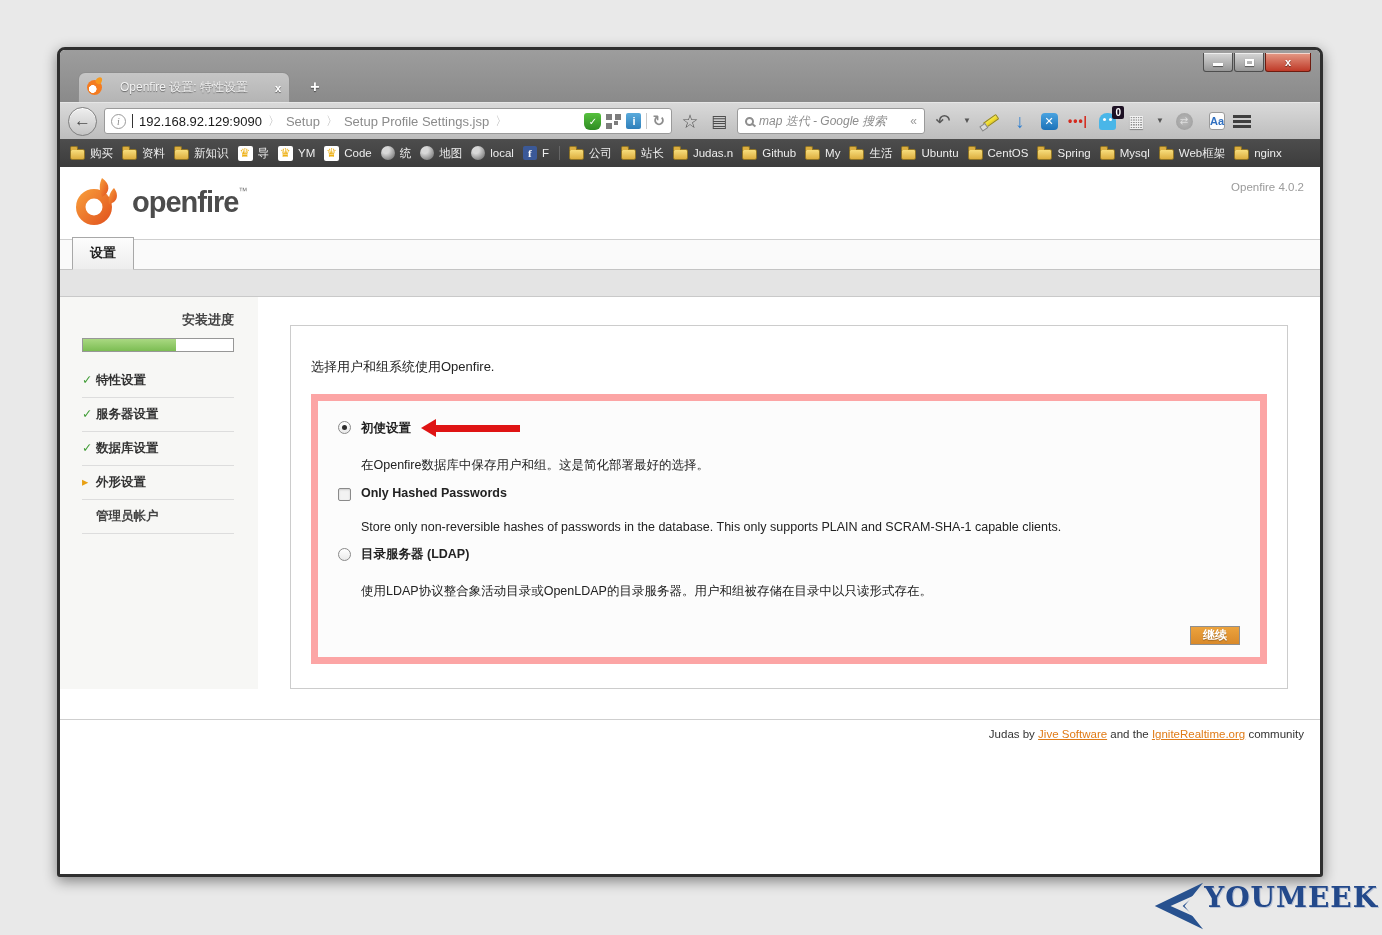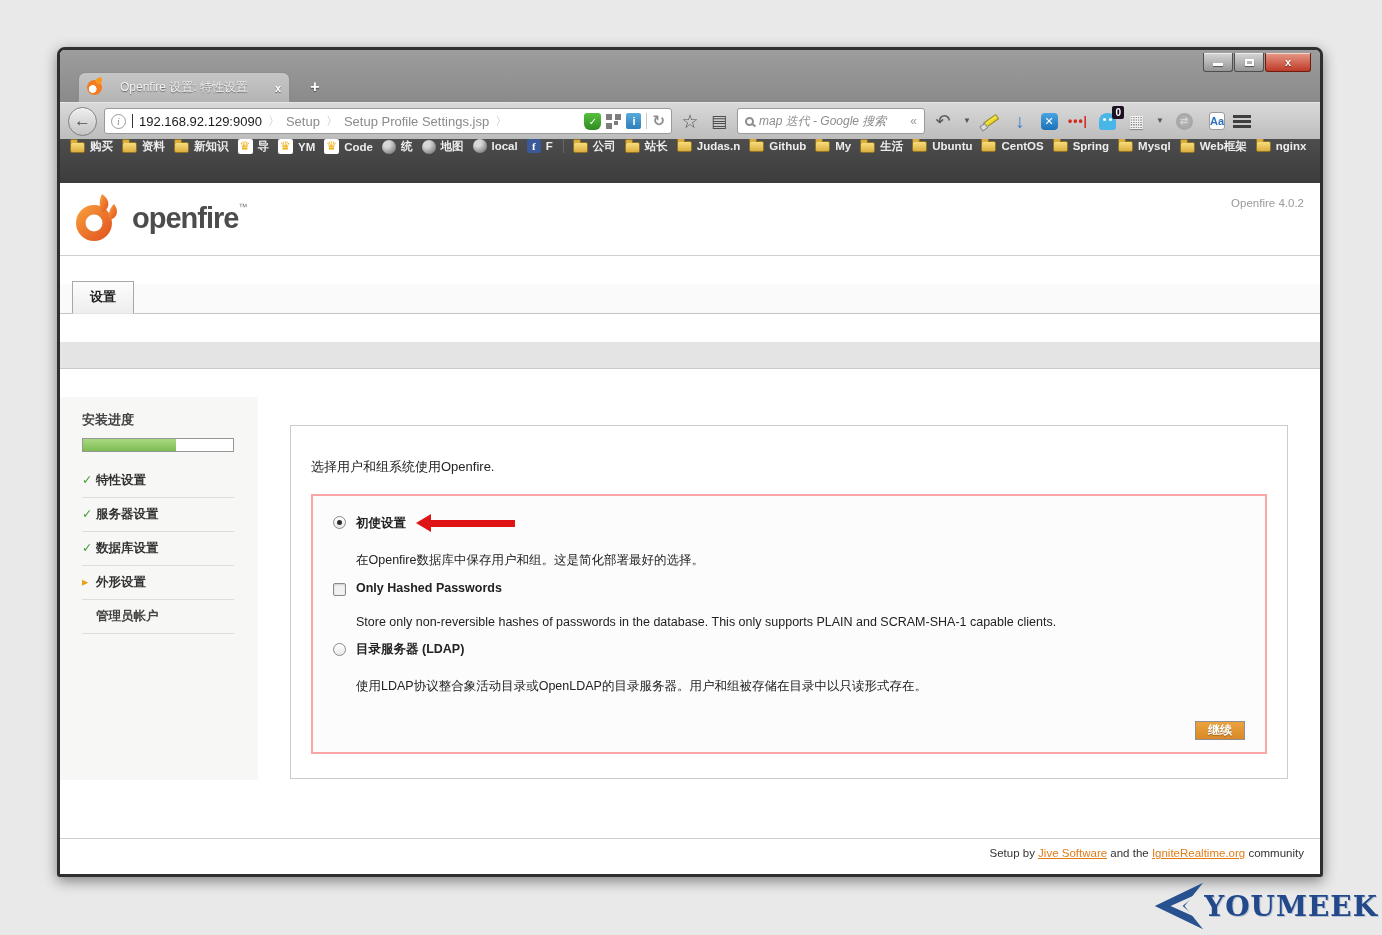--- a/index.html
+++ b/index.html
@@ -99,69 +99,69 @@
   .badge { position:absolute; top:-4px; right:-6px; background:#1d1023; color:#fff; font-size:10px;
     font-weight:bold; padding:0 3px; border-radius:2px; line-height:13px; }
   .tiles { font-size:17px; color:#f2f2f2; text-shadow:0 1px 1px rgba(0,0,0,.35); }
   .dis-circle { width:17px; height:17px; border-radius:50%; background:radial-gradient(#b5b5b5,#8b8b8b);
     opacity:.75; color:#e5e5e5; font-size:10px; display:flex; align-items:center; justify-content:center; }
   .reader-aa { width:20px; height:18px; background:#fdfdfd; border:1px solid #9a9a9a; border-radius:3px;
     color:#2f6fc0; font-size:11px; font-weight:bold; display:flex; align-items:center; justify-content:center;margin-left:8px; }
   .hamburger { width:18px; height:13px; border-top:3px solid #3f3f3f; border-bottom:3px solid #3f3f3f; position:relative; }
   .hamburger::before { content:""; position:absolute; left:0; top:2px; width:100%; height:3px; background:#3f3f3f; }
   
-  .bookbar { height:44px; flex:0 0 auto; display:flex; align-items:flex-start; gap:9px; padding:0 10px;
-    background:linear-gradient(#4d4d4d,#3c3c3c); overflow:hidden; white-space:nowrap;font-weight:bold; }
+  .bookbar { height:28px; flex:0 0 auto; display:flex; align-items:center; gap:9px; padding:0 10px;
+    background:linear-gradient(#4d4d4d,#3c3c3c); overflow:hidden; white-space:nowrap; }
   .bm { display:inline-flex; align-items:center; gap:5px; color:#ededed; font-size:11.5px; flex:0 0 auto; cursor:default; }
   .bm.sep-true { border-right:1px solid #666; padding-right:10px; }
   .bm-ic { flex:0 0 auto; position:relative; }
   .bm-folder .bm-ic { width:15px; height:11px; background:linear-gradient(#f7dd7c,#dcae3f);
     border:1px solid #8f7426; border-radius:2px; margin-top:2px; }
   .bm-folder .bm-ic::before { content:""; position:absolute; top:-4px; left:-1px; width:6px; height:3px;
     background:#dcae3f; border:1px solid #8f7426; border-bottom:none; border-radius:2px 2px 0 0; }
   .bm-crown .bm-ic { width:15px; height:15px; background:#fff; border-radius:2px; color:#eeb013;
     font-size:12px; line-height:15px; text-align:center; }
   .bm-crown .bm-ic::before { content:"♛"; }
   .bm-globe .bm-ic { width:14px; height:14px; border-radius:50%;
     background:radial-gradient(circle at 35% 30%, #d8d8d8 0 25%, #8e8e8e 70%, #6f6f6f 100%); }
   .bm-facebook .bm-ic { width:14px; height:14px; background:#3b5998; border-radius:2px; color:#fff;
     font-weight:bold; font-size:11px; line-height:14px; text-align:center; font-family:"Liberation Serif",serif; }
   .bm-facebook .bm-ic::before { content:"f"; }
   
-  .page { flex:1; background:#fff; display:flex; flex-direction:column; position:relative; overflow:hidden;gap:28px; }
+  .page { flex:1; background:#fff; display:flex; flex-direction:column; position:relative; overflow:hidden; }
   .of-header { height:73px; flex:0 0 auto; position:relative; border-bottom:1px solid #cfcfcf; }
   .of-logo { position:absolute; left:12px; top:9px; display:flex; align-items:center; gap:10px; }
   .of-word { font-size:29px; font-weight:bold; color:#4c4c4c; letter-spacing:-1px; }
   .of-tm { font-size:9px; color:#777; vertical-align:top; }
   .of-version { position:absolute; right:16px; top:14px; font-size:11.5px; color:#9a9a9a; }
   .of-tabrow { height:30px; flex:0 0 auto; border-bottom:1px solid #c4c4c4; position:relative; background:#fafafa; }
   .of-tab { position:absolute; left:12px; bottom:-1px; padding:6px 17px 7px;
     border:1px solid #a8a8a8; border-bottom:1px solid #e4e4e4; background:linear-gradient(#fdfdfd,#ededed);
     font-size:13px; font-weight:bold; color:#222; cursor:default; }
   .of-graybar { height:27px; flex:0 0 auto; background:#e4e4e4; border-bottom:1px solid #c9c9c9; }
   .of-body { flex:0 0 auto; display:flex; min-height:383px; }
   
   .side { width:198px; flex:0 0 auto; background:#f7f7f5; padding:14px 24px 20px 22px; }
-  .side-title { font-size:13px; font-weight:bold; color:#444; padding-bottom:7px; }
+  .side-title { font-size:13px; font-weight:bold; color:#444; padding-bottom:7px;text-align:right; }
   .pbar { height:14px; border:1px solid #979797; background:#fff; margin:2px 0 12px; }
   .pbar-fill { height:100%; background:linear-gradient(#a9d881,#7cbd53); }
   .side-list { list-style:none; }
   .side-item { font-size:12.5px; font-weight:bold; color:#333; padding:8px 0 8px 14px;
     border-bottom:1px solid #ddd; position:relative; }
   .side-item::before { position:absolute; left:0; top:8px; }
   .st-done { color:#333; }
   .st-done::before { content:"✓"; color:#3f9c35; font-weight:bold; }
   .st-current::before { content:"▸"; color:#e8a013; }
   .st-pending { color:#444; font-weight:bold; }
   
   .main { flex:1; padding:28px 32px 0 32px; }
   .panel { border:1px solid #cccccc; background:#fff; padding:32px 20px 24px 20px; min-height:322px; }
   .panel h1 { font-size:17px; font-weight:bold; color:#222; margin-bottom:18px; }
   .panel .subtitle { font-size:13px; color:#222; margin-bottom:18px; }
-  .optbox { border:2px solid #fca5a5; background:#fcfcfc; padding:18px 20px 12px 20px; }
+  .optbox { border:7px solid #fca5a5; background:#fcfcfc; padding:18px 20px 12px 20px; }
   .opt { display:flex; gap:10px; margin-bottom:12px; }
   .ctrl { width:13px; height:13px; flex:0 0 auto; margin-top:2px; border:1px solid #8a8a8a;
     background:linear-gradient(#fff,#e9e9e9); position:relative; cursor:default; }
   .type-radio .ctrl { border-radius:50%; }
   .type-checkbox .ctrl { border-radius:2px; background:#f2f2f2; box-shadow:inset 0 1px 2px rgba(0,0,0,.15); }
   .chk-true.type-radio .ctrl::after { content:""; position:absolute; left:3px; top:3px; width:5px; height:5px;
     border-radius:50%; background:#2c2c2c; }
   .opt-label { font-size:12.5px; font-weight:bold; color:#222; display:flex; align-items:center; }
   .opt-desc { font-size:12.5px; color:#222; margin-top:20px; }
   .red-arrow { display:none; align-items:center; margin-left:10px; }
@@ -172,21 +172,21 @@
   .btn-row { display:flex; justify-content:flex-end; margin-top:26px; }
   .btn-continue { background:linear-gradient(#eca33d,#d9892a); border:1px solid #8f8f8f;
     color:#fff; font-weight:bold; font-size:12px; padding:0 12px; cursor:default;
     text-shadow:0 1px 1px rgba(0,0,0,.3); }
   
   .of-footer { flex:0 0 auto; border-top:1px solid #cfcfcf; margin-top:30px; padding:8px 16px 10px;
     text-align:right; font-size:11.5px; color:#333; }
   .of-footer a { color:#e07b17; text-decoration:underline; cursor:pointer; }
   .filler { flex:1; background:#fff; }
   
-  .watermark { position:absolute; right:4px; bottom:4px; display:flex; align-items:center; }
+  .watermark { position:absolute; right:4px; bottom:4px; display:flex; }
   .wm-text { font-family:"DejaVu Serif","Liberation Serif",serif; font-weight:bold; font-size:28px;
     color:#23498b; letter-spacing:1px; text-shadow:1px 1px 0 #b9c2d4; }
 </style>
 </head>
 <body>
 
 <div class="bwindow">
 
   <div class="titlebar stripes">
     <div class="win-controls">
@@ -474,21 +474,21 @@
               </div>
             <div class="btn-row">
               <button class="btn-continue">继续</button>
             </div>
           </div>
         </div>
       </div>
     </div>
 
     <div class="of-footer">
-      <span>Setup by </span><a>Jive Software</a><span> and the </span><a>IgniteRealtime.org</a><span> community</span>
+      <span>Judas by </span><a>Jive Software</a><span> and the </span><a>IgniteRealtime.org</a><span> community</span>
     </div>
     <div class="filler"></div>
   </div>
 </div>
 
 <div class="watermark">
   <svg width="52" height="50" viewBox="0 0 56 52">
     <path d="M55 1 L3 26 L55 51 L35 26 Z" fill="#27518f"></path>
     <path d="M47 14 L20 26 L47 38 L33 26 Z" fill="#e9e9e9"></path>
   </svg>

